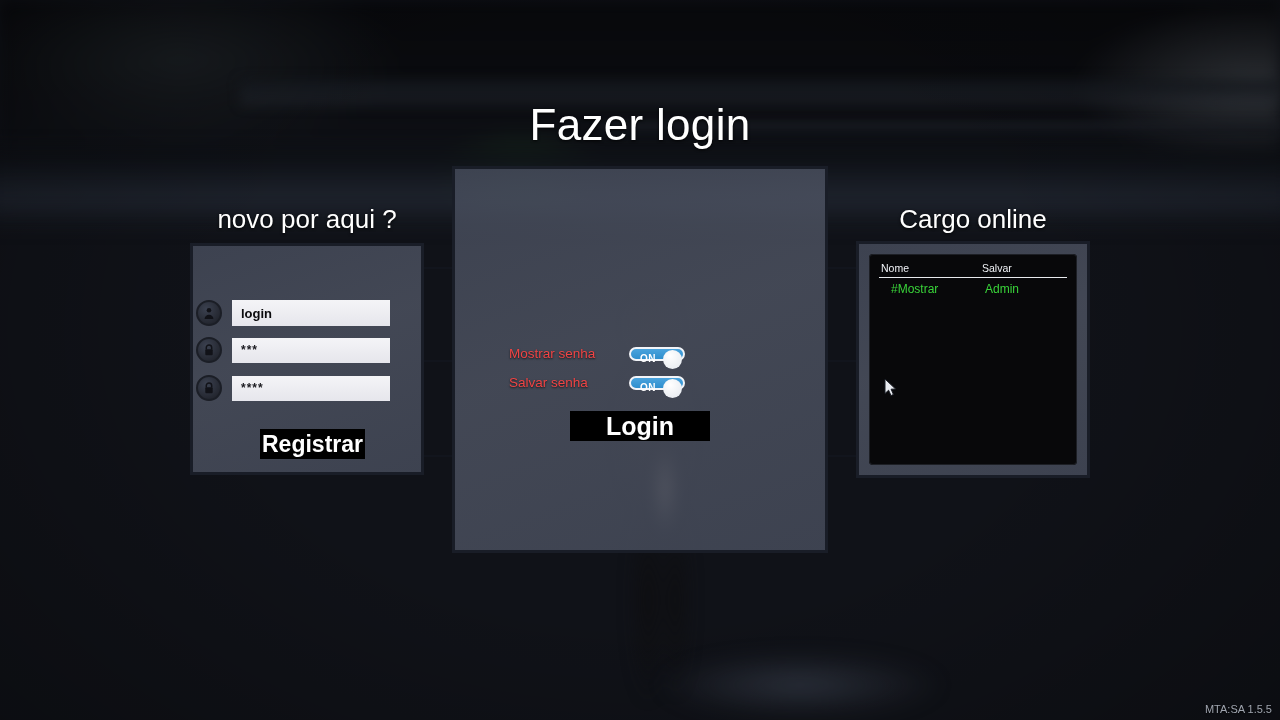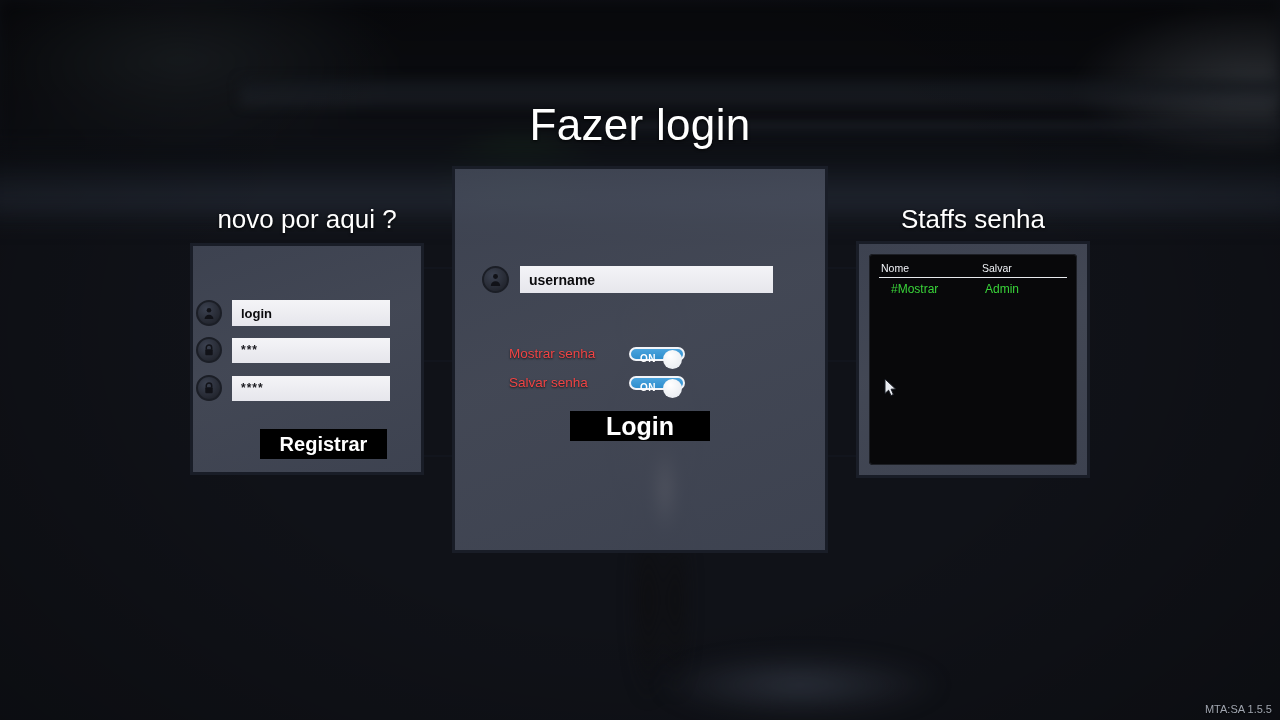--- a/index.html
+++ b/index.html
@@ -158,21 +158,21 @@
     background:radial-gradient(circle at 38% 32%, #ffffff, #e4e8ee);
   }
 
   
   .btn-black{
     position:absolute; background:#000;
     color:#fff; font-weight:bold; text-align:center;
     border:none; outline:none; cursor:pointer;
     font-family:"Liberation Sans", sans-serif;
   }
-  #btn-register{ left:260px; top:429px; width:127px; height:30px; font-size:20px; line-height:30px; }
+  #btn-register{ left:260px; top:429px; width:105px; height:30px; font-size:23px; line-height:30px; }
   #btn-login{ left:570px; top:411px; width:140px; height:30px; font-size:25px; line-height:30px; }
 
   
   #btn-forgot{
     position:absolute; left:545px; top:476px; width:190px; height:21px;
     background:linear-gradient(180deg,#3a97dd,#2a86ca);
     border:1px solid #1d6ea8;
     color:#fff; font-size:10.5px; font-weight:bold; letter-spacing:.2px;
     cursor:pointer; font-family:"Liberation Sans", sans-serif;
   }
@@ -263,29 +263,20 @@
           <rect x="3.3" y="6.2" width="7.4" height="6" rx="1" fill="#111218"></rect>
         </svg>
     </span>
     <input class="txt-input mask" value="****" style="">
   </div>
 
   <button class="btn-black" id="btn-register">Registrar</button>
 
   <div class="panel" id="panel-center"></div>
 
-  <div class="field-row" id="cf1">
-    <span class="icon-badge">
-      <svg width="15" height="15" viewBox="0 0 14 14">
-          <circle cx="7" cy="4.2" r="2.3" fill="#111218"></circle>
-          <path d="M2.6 13c0-2.7 2-4.3 4.4-4.3S11.4 10.3 11.4 13z" fill="#111218"></path>
-        </svg>
-    </span>
-    <input class="txt-input" value="username" style="">
-  </div>
 
 
   <div class="toggle-row" id="toggle-show">
     <span class="toggle-label">Mostrar senha</span>
     <span class="switch">
       <span class="on-text">ON</span>
       <span class="knob"></span>
     </span>
   </div>
 
@@ -293,21 +284,21 @@
     <span class="toggle-label">Salvar senha</span>
     <span class="switch">
       <span class="on-text">ON</span>
       <span class="knob"></span>
     </span>
   </div>
 
   <button class="btn-black" id="btn-login">Login</button>
 
 
-  <div class="sec-title" id="title-right">Staffs senha</div>
+  <div class="sec-title" id="title-right">Cargo online</div>
   <div class="panel" id="panel-right"></div>
 
   <div id="staff-box">
     <div id="staff-header">
       <span class="hc c0">Nome</span>
       <span class="hc c1">Salvar</span>
     </div>
     <div class="staff-row" style="top:28px;">
       <span class="rc c0">#Mostrar</span>
       <span class="rc c1">Admin</span>

